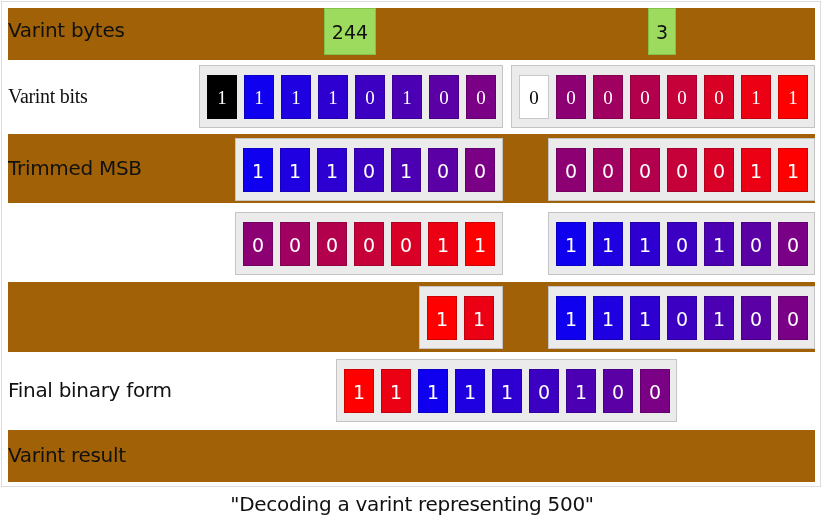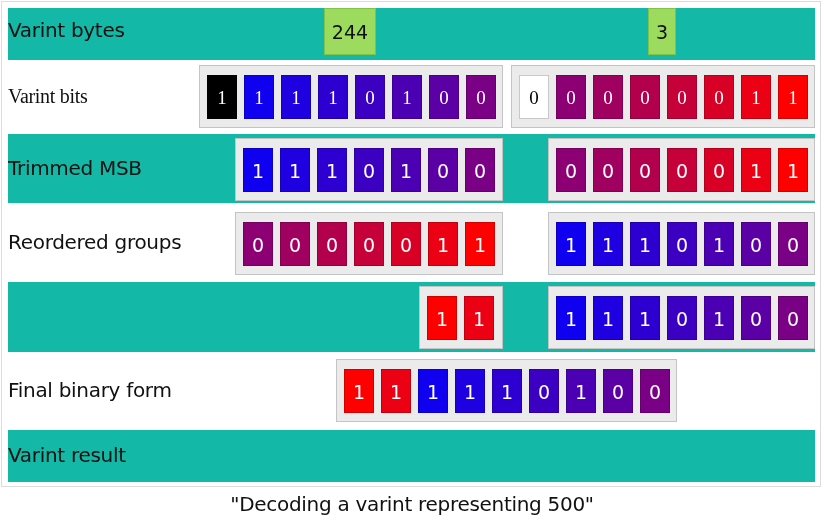--- a/index.html
+++ b/index.html
@@ -1,21 +1,21 @@
 <!DOCTYPE html>
 <html><head>
 <meta charset="utf-8">
 <style>
   html, body { margin: 0; padding: 0; background: #ffffff; }
   body { width: 824px; height: 522px; position: relative; overflow: hidden;
          font-family: "DejaVu Sans", "Liberation Sans", sans-serif; color: #111; }
   .frame { position: absolute; left: 1px; top: 1px; width: 820px; height: 486px;
            border: 1px solid #dcdcdc; box-sizing: border-box; background: #fff; }
   .row { position: absolute; left: 8px; width: 807px; }
-  .row.shade { background: #14b8a6; }
+  .row.shade { background: #a16207; }
   .row-label { position: absolute; left: 0; font-size: 20px; line-height: 24px;
                white-space: nowrap; letter-spacing: -0.3px; }
   .group { position: absolute; background: #ebebeb; border: 1px solid #c4c4c4;
            box-sizing: border-box; }
   .bit { position: absolute; width: 30px; height: 44px; box-sizing: border-box;
          color: #fff; font-size: 19px; line-height: 44px; text-align: center;
          border: 1px solid rgba(0,0,0,0.18); }
   .bit.light { color: #000; border: 1px solid #c8c8c8; }
   .num { position: absolute; background: #9ddb5e; border: 1px solid #83c24a;
          box-sizing: border-box; font-size: 19px; text-align: center; color: #111; }
@@ -73,21 +73,20 @@
       <div class="bit" style="left: 44px; top: 9px; background: rgb(160, 0, 96);">0</div>
       <div class="bit" style="left: 81px; top: 9px; background: rgb(179, 0, 76);">0</div>
       <div class="bit" style="left: 118px; top: 9px; background: rgb(198, 0, 57);">0</div>
       <div class="bit" style="left: 155px; top: 9px; background: rgb(217, 0, 38);">0</div>
       <div class="bit" style="left: 192px; top: 9px; background: rgb(236, 0, 19);">1</div>
       <div class="bit" style="left: 229px; top: 9px; background: rgb(255, 0, 0);">1</div>
     </div>
 </div>
 
 <div class="row" style="top:209px;height:68px;">
-  <span class="row-label" style="top:21px;">Reordered groups</span>
   <div class="group" style="left:227px;top:3px;width:268px;height:63px;">
       <div class="bit" style="left: 7px; top: 9px; background: rgb(140, 0, 116);">0</div>
       <div class="bit" style="left: 44px; top: 9px; background: rgb(160, 0, 96);">0</div>
       <div class="bit" style="left: 81px; top: 9px; background: rgb(179, 0, 76);">0</div>
       <div class="bit" style="left: 118px; top: 9px; background: rgb(198, 0, 57);">0</div>
       <div class="bit" style="left: 155px; top: 9px; background: rgb(217, 0, 38);">0</div>
       <div class="bit" style="left: 192px; top: 9px; background: rgb(236, 0, 19);">1</div>
       <div class="bit" style="left: 229px; top: 9px; background: rgb(255, 0, 0);">1</div>
     </div>
   <div class="group" style="left:540px;top:3px;width:267px;height:63px;">

